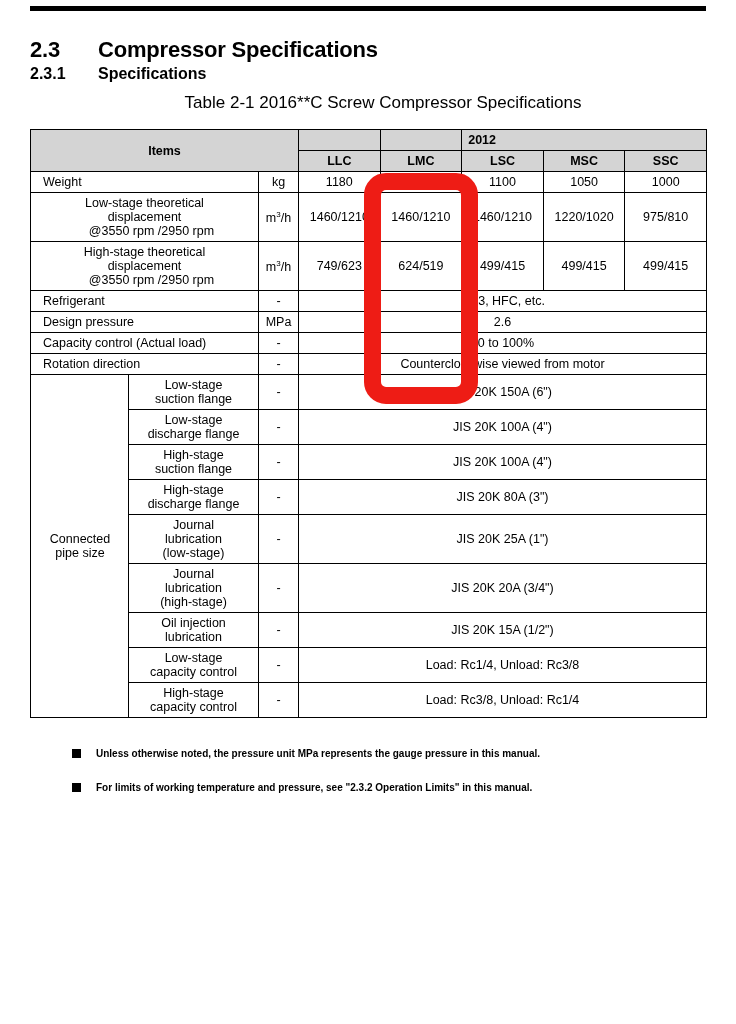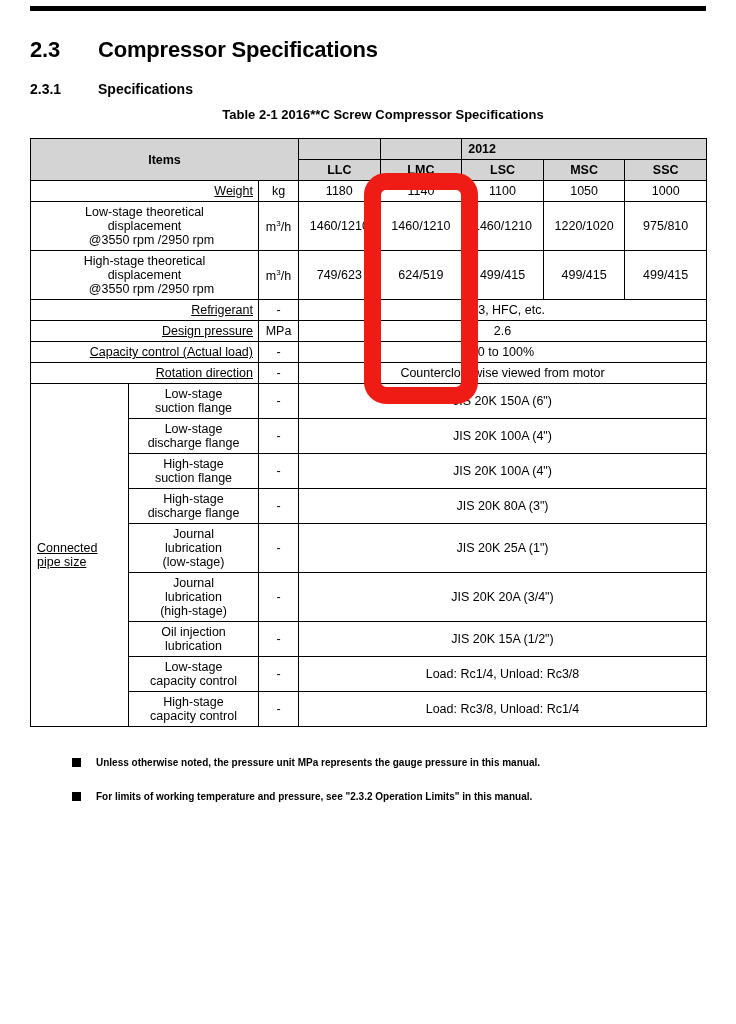--- a/index.html
+++ b/index.html
@@ -47,32 +47,32 @@
     margin-top: 26px;
     display: flex;
     align-items: center;
     font-size: 22px;
     font-weight: bold;
     letter-spacing: -0.2px;
   }
   .h2 .num { width: 68px; flex: 0 0 68px; }
 
   .h3 {
-    margin-top: 18px;
+    margin-top: 2px;
     display: flex;
     align-items: center;
-    font-size: 14px;
+    font-size: 16px;
     font-weight: bold;
   }
   .h3 .num { width: 68px; flex: 0 0 68px; }
 
   .table-caption {
     margin-top: 10px;
-    font-size: 13px;
-    font-weight: bold;
+    font-size: 17px;
+    font-weight: normal;
     text-align: center;
     padding-left: 30px;
   }
 
   
   table.spec {
     margin-top: 16px;
     border-collapse: collapse;
     width: 676px;
     table-layout: fixed;
@@ -85,28 +85,26 @@
     font-weight: normal;
     text-align: center;
     line-height: 14px;
     background: #fff;
   }
   table.spec .hdr {
     background: #d4d4d4;
     font-weight: bold;
   }
   table.spec .left {
-    text-align: right;
-    padding-left: 4px;
-    text-decoration: underline;
+    text-align: left;
+    padding-left: 12px;
   }
   table.spec .leftpad {
-    text-align: left;
+    text-align: center;
     padding-left: 6px;
-    text-decoration: underline;
   }
   .outer-top td { border-top: 2px solid #000; }
   .grp-year {
     text-align: left !important;
     padding-left: 6px !important;
   }
   .rowlabel-multi {
     text-align: left;
     padding-left: 8px;
     line-height: 15px;

